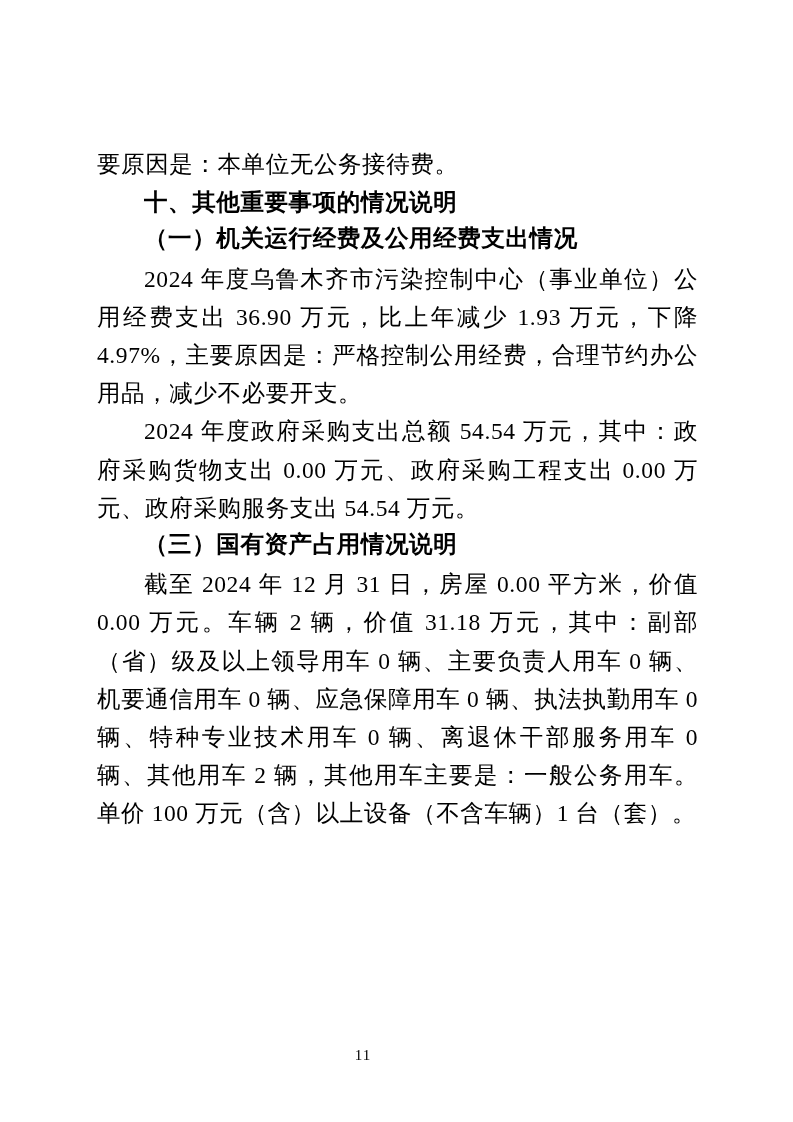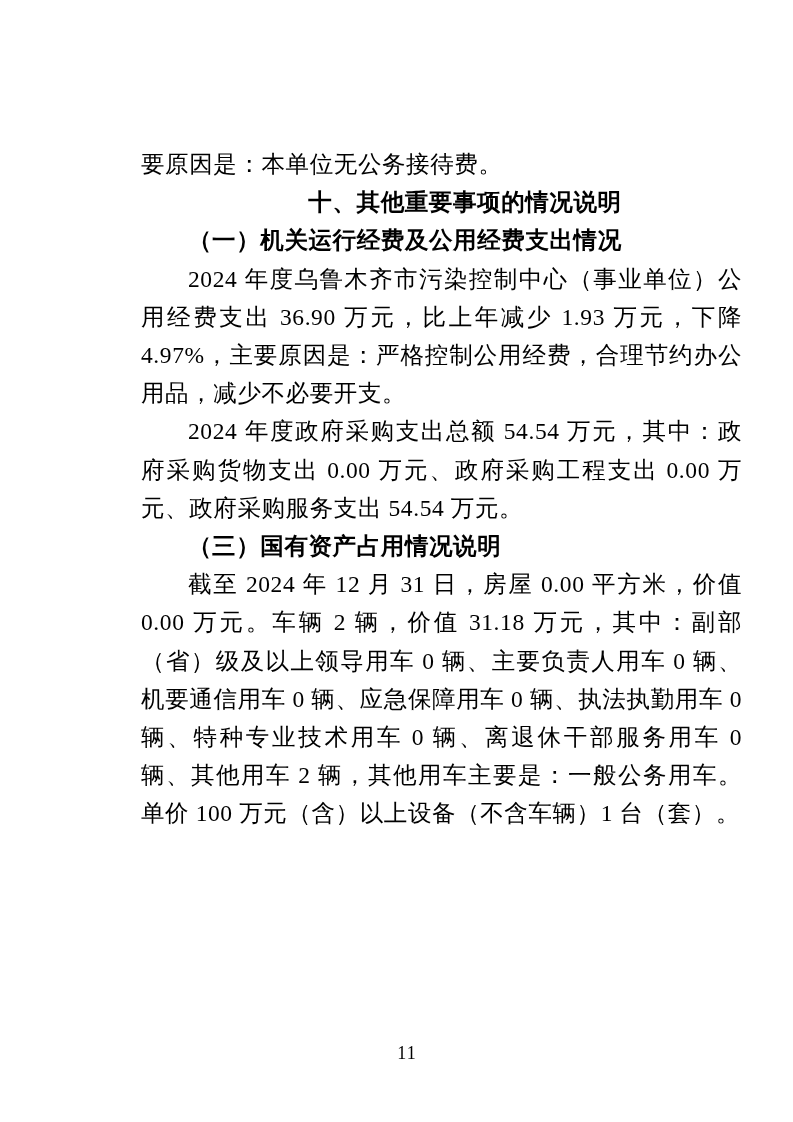--- a/index.html
+++ b/index.html
@@ -8,21 +8,20 @@
     background: #ffffff;
   }
   .page {
     position: relative;
     width: 726px;
     height: 1122px;
     background: #ffffff;
     overflow: hidden;
     font-family: "Liberation Serif", "DejaVu Serif", serif;
     color: #000000;
-    margin-left: 44px;
   }
   .content {
     position: absolute;
     left: 97px;
     top: 145px;
     width: 601px;
   }
   .content p, .content h2, .content h3 {
     margin: 0;
     font-size: 23.5px;
@@ -37,37 +36,36 @@
   }
   .para.continuation {
     text-indent: 0;
   }
   .h-major {
     font-family: "Liberation Sans", "DejaVu Sans", sans-serif;
     font-weight: 700;
     text-indent: 2em;
     margin-top: 8px;
     margin-bottom: 6px;
-    text-align: center;
   }
   .h-minor {
-    font-family: Liberation Serif, serif;
+    font-family: Liberation Mono, monospace;
     font-weight: 700;
     text-indent: 2em;
     margin-top: 3px;
     margin-bottom: 3px;
   }
   .page-number {
     position: absolute;
     left: 0;
     right: 0;
     bottom: 58px;
     text-align: center;
     font-family: "Liberation Serif", "DejaVu Serif", serif;
-    font-size: 18px;
+    font-size: 15px;
     letter-spacing: 1px;
     color: #000000;
   }
 </style>
 </head>
 <body>
 
 <div class="page">
   <div class="content">
     <p class="para continuation">要原因是：本单位无公务接待费。</p>

